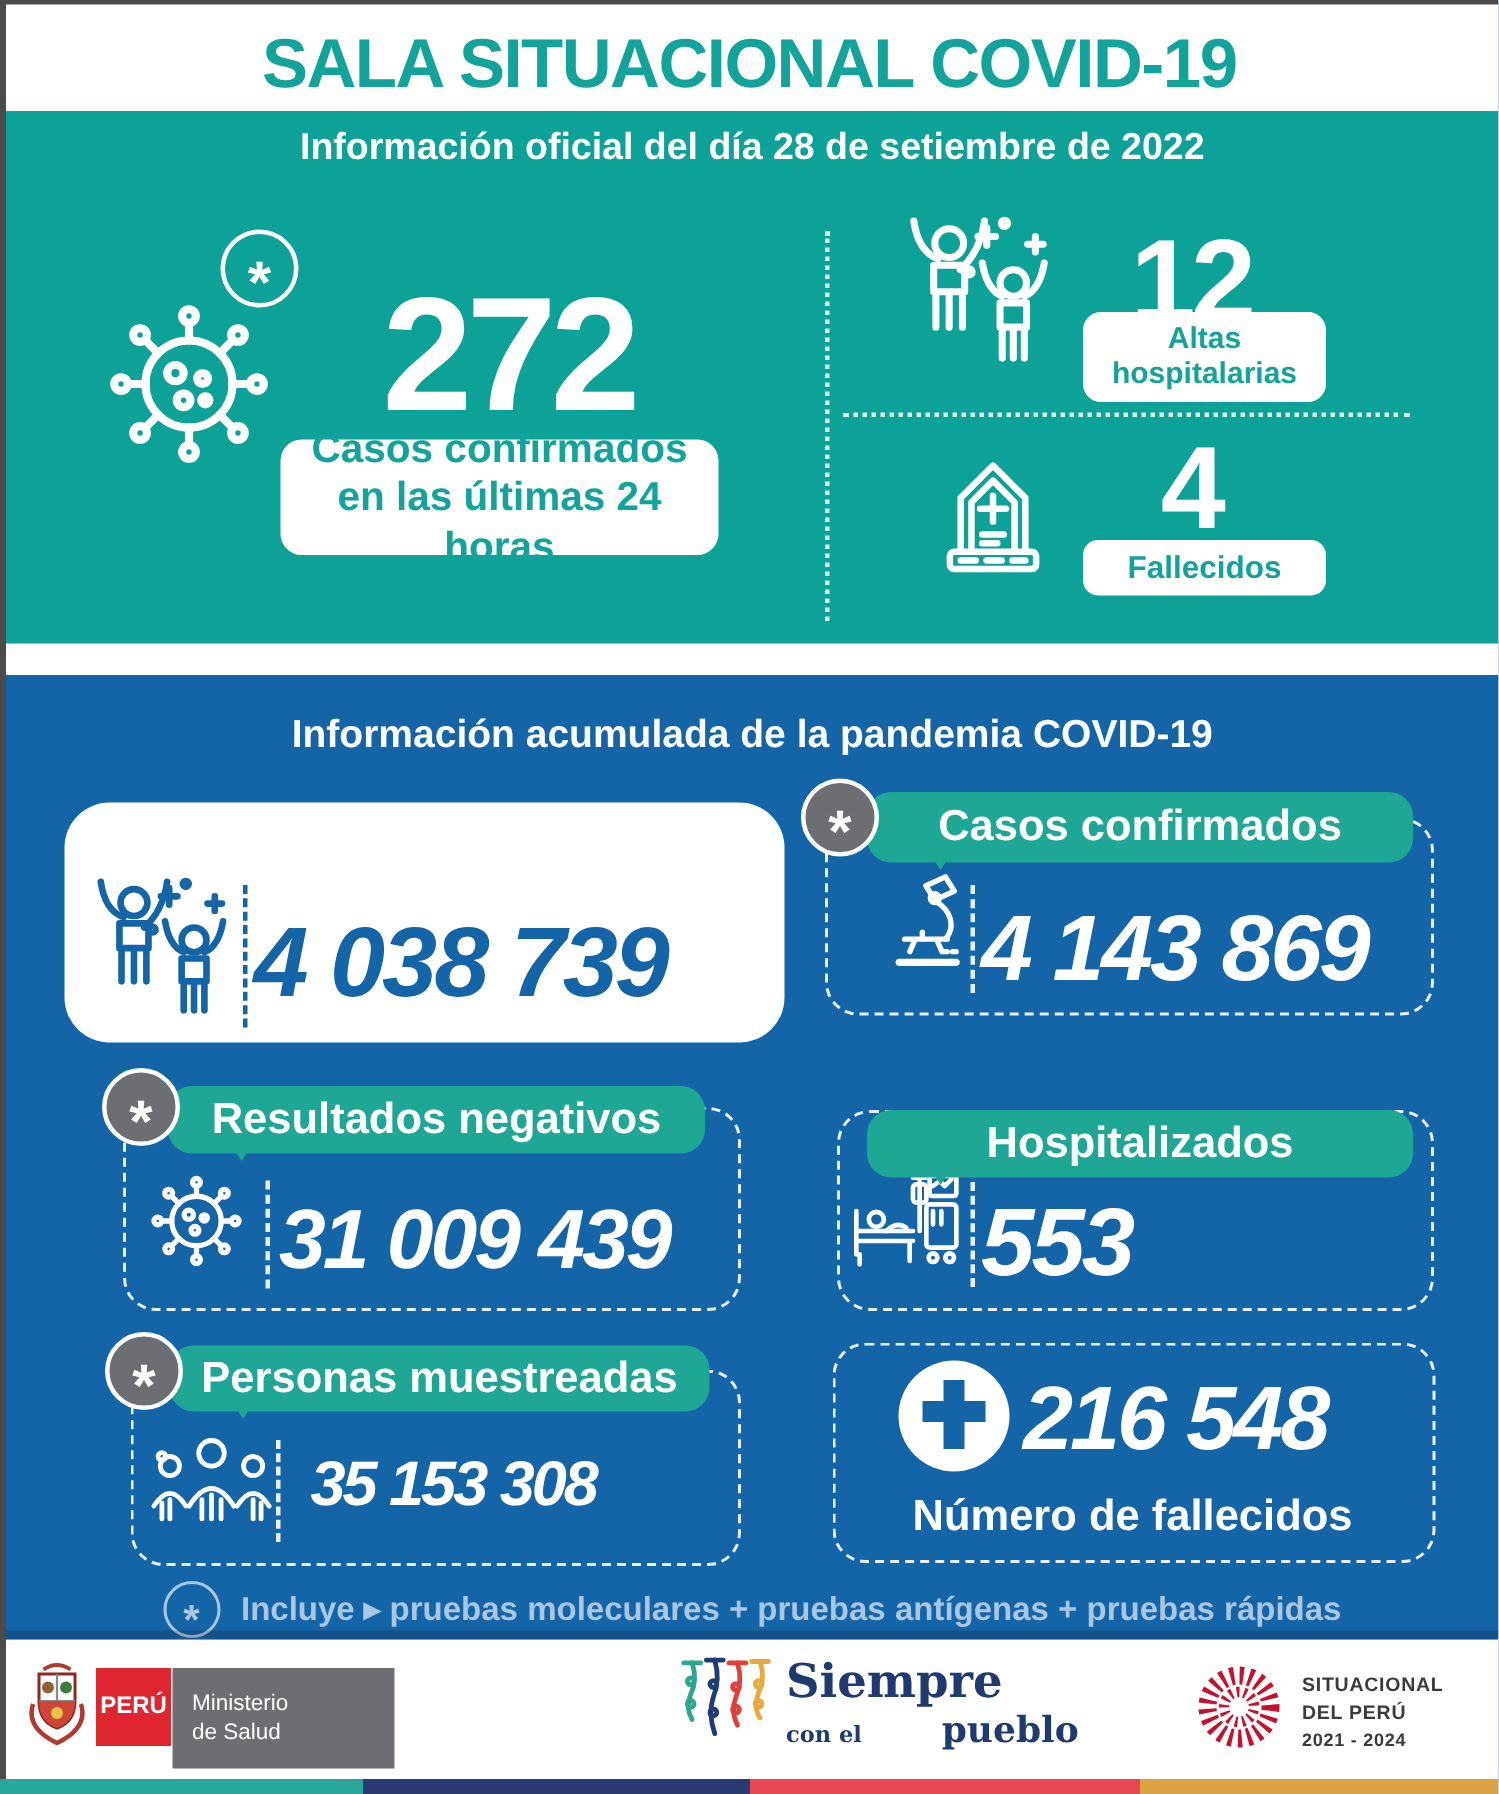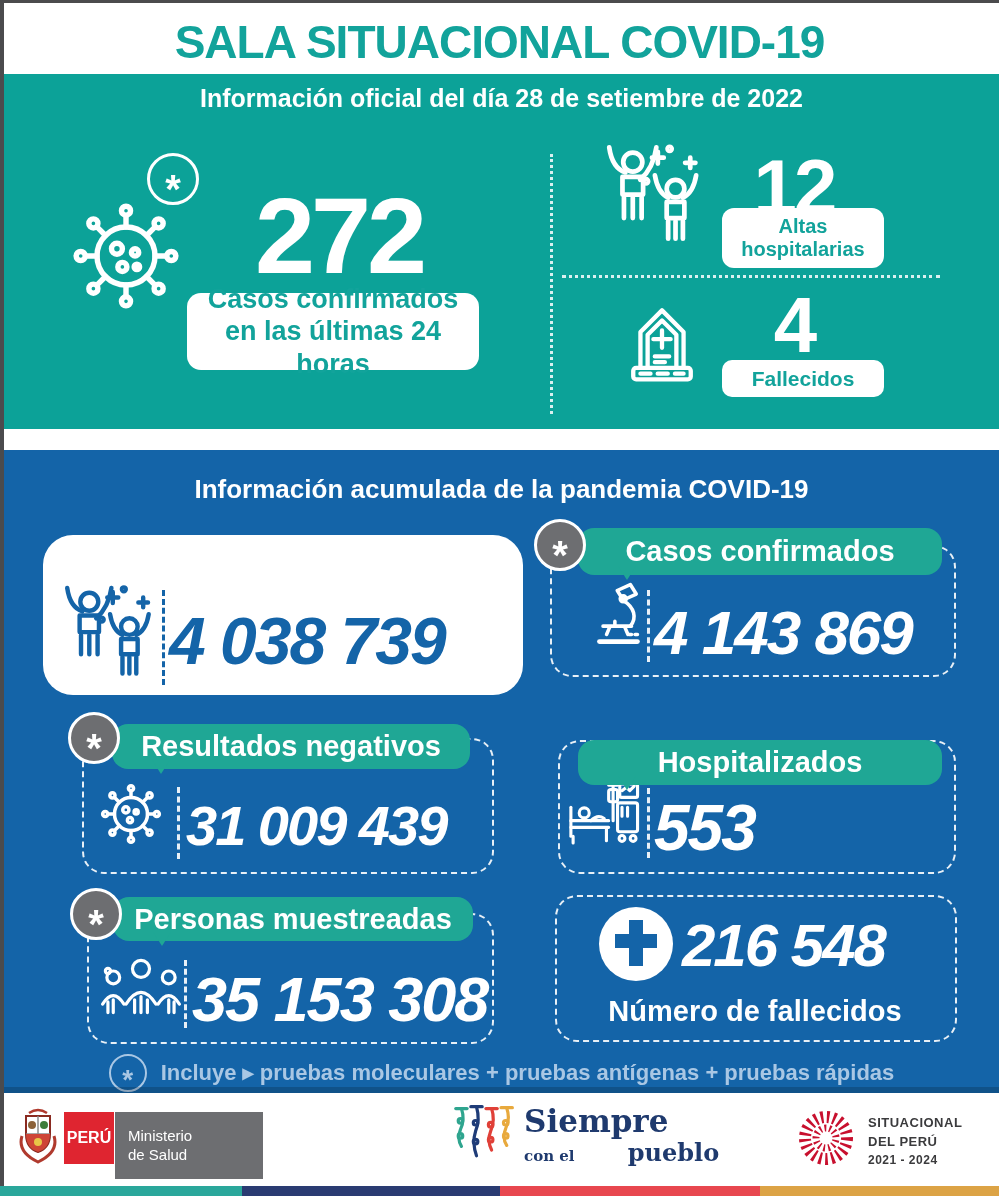--- a/index.html
+++ b/index.html
@@ -288,21 +288,21 @@
         <circle cx="16" cy="21" r="6"></circle>
           <circle cx="11" cy="15" r="2.4"></circle>
         <path d="M6 46q10-16 20 0"></path>
         <path d="M11 44v10M16 42v12"></path>
         <circle cx="68" cy="21" r="6"></circle>
         <path d="M58 46q10-16 20 0"></path>
         <path d="M68 42v12M73 44v10"></path>
       </svg>
     </div>
     <div class="abs v-dash white" style="left:180px;top:510px;height:68px;"></div>
-    <div class="abs card-num white" style="left:188px;top:518px;width:298px;font-size:63px;letter-spacing:-2px;">35 153 308</div>
+    <div class="abs card-num white" style="left:203px;top:518px;width:298px;font-size:42px;letter-spacing:-2px;">35 153 308</div>
 
     <div class="abs card-dashed" style="left:551px;top:445px;width:398px;height:143px;"></div>
     <div class="abs cross-circle" style="left:594px;top:456px;width:76px;height:76px;">
       <svg viewBox="0 0 76 76">
         <circle cx="38" cy="38" r="37" fill="#fff"></circle>
         <path d="M31 14h14v14h14v14H45v18H31V42H17V28h14z" fill="var(--c-blue,#1464A8)"></path>
       </svg>
     </div>
     <div class="abs card-num white" style="left:678px;top:466px;width:272px;font-size:60px;letter-spacing:-2px;">216 548</div>
     <div class="abs deaths-label" style="left:556px;top:545px;width:390px;">Número de fallecidos</div>

